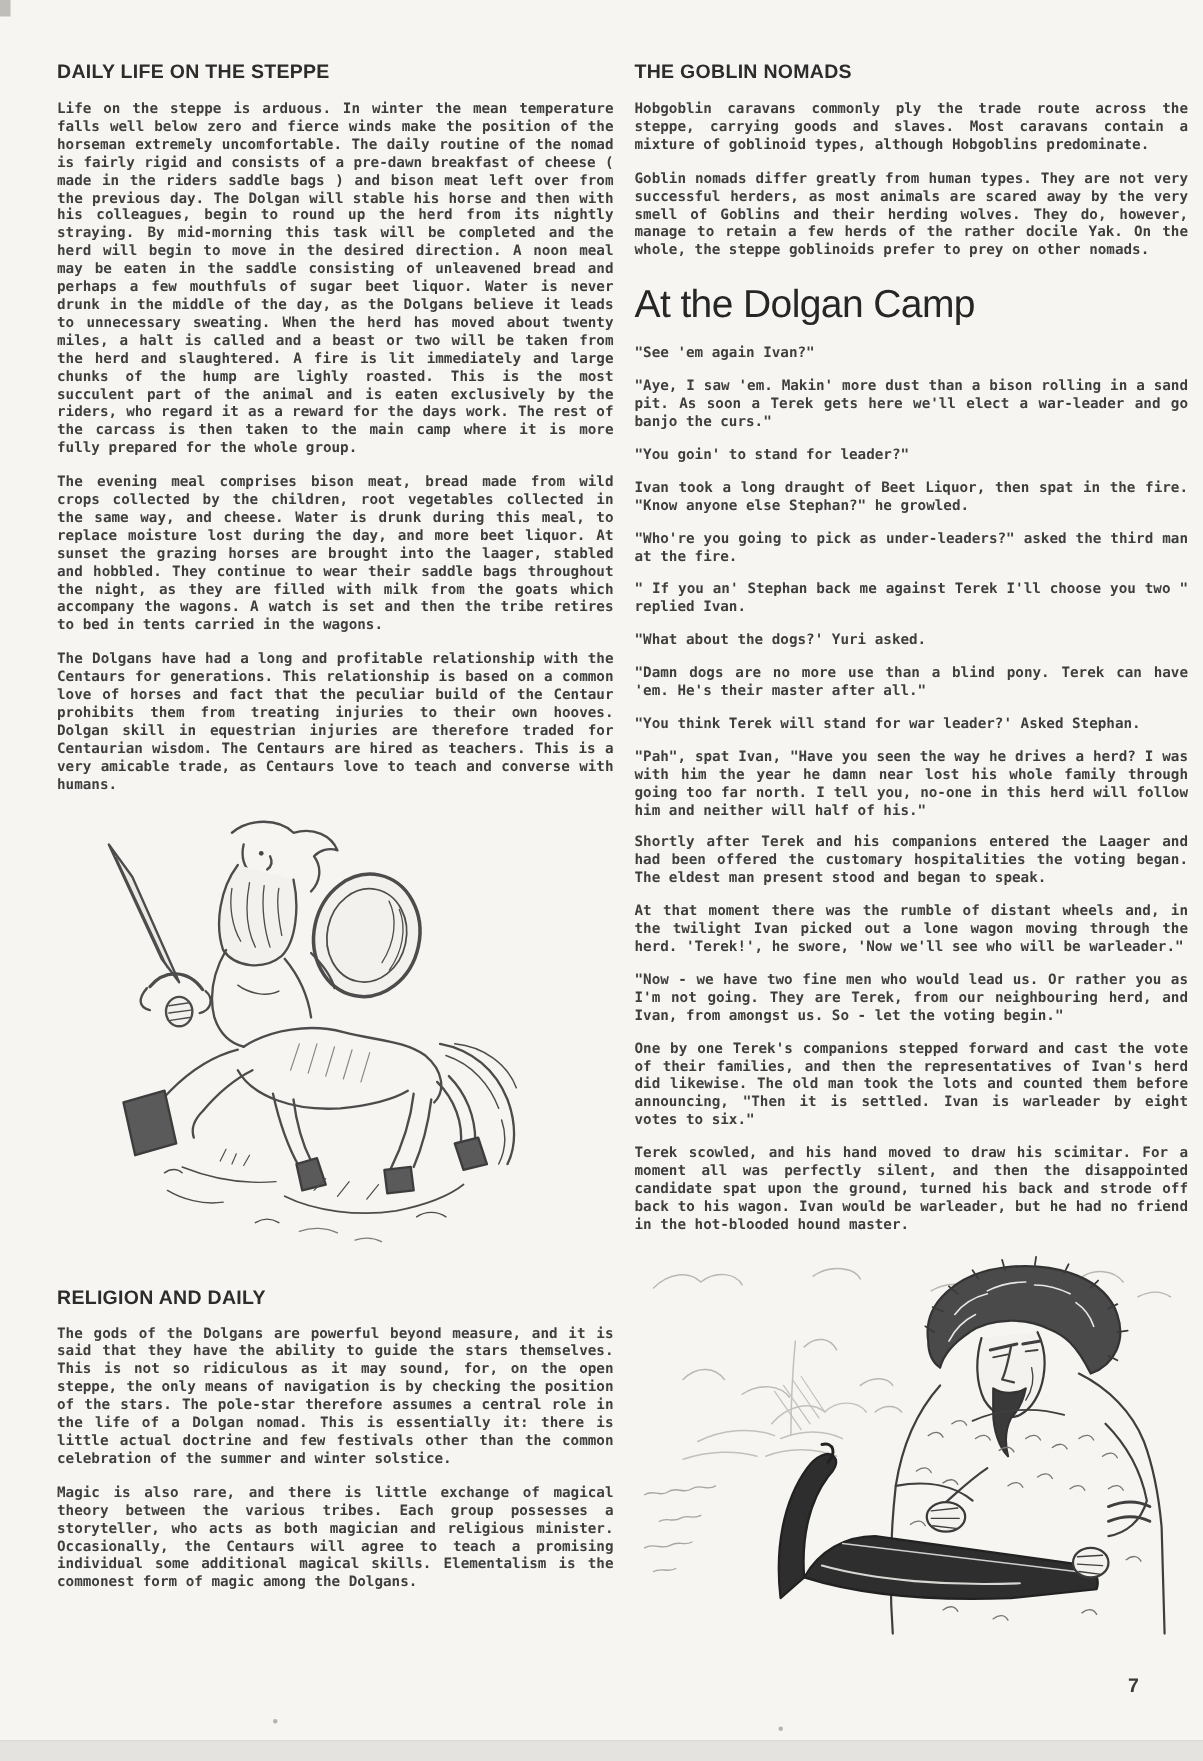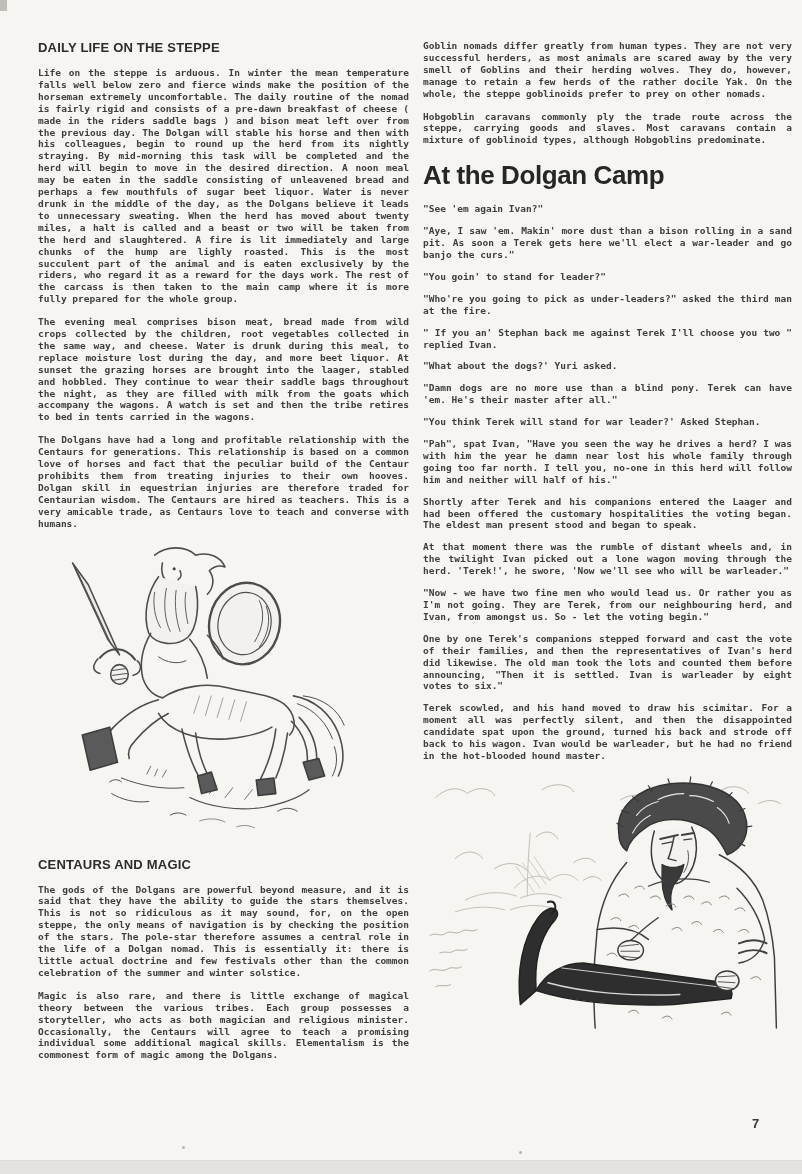--- a/index.html
+++ b/index.html
@@ -25,21 +25,21 @@
     font-family:"Liberation Sans", sans-serif;
     font-weight:bold;
     font-size:13px;
     letter-spacing:.2px;
     color:#2c2c2c;
     margin:16px 0 12px 0;
   }
   .sec-heading.first{margin-top:0;}
   .big-heading{
     font-family:"Liberation Sans", sans-serif;
-    font-weight:bold;
+    font-weight:normal;
     font-size:26px;
     letter-spacing:-.4px;
     color:#262626;
     margin:14px 0 12px 0;
   }
   .body-text{
     font-size:9.5px;
     line-height:11.9px;
     text-align:justify;
     margin:0 0 11px 0;
@@ -125,35 +125,37 @@
 
         <path d="M70,242 C90,250 112,254 134,252 M60,258 C70,264 84,268 98,266" stroke-width="1"></path>
         <path d="M140,262 C160,272 190,276 216,272 C236,268 252,262 262,254" stroke-width="1.2"></path>
         <path d="M160,258 L168,250 M176,262 L184,252 M196,264 L204,254" stroke-width="0.8"></path>
         <path d="M96,238 l4,-8 M104,240 l3,-7 M112,241 l4,-7" stroke-width="0.8"></path>
         <path d="M230,276 c6,-4 14,-4 20,0 M120,280 c5,-3 11,-3 16,0 M58,246 c4,-3 9,-3 12,0" stroke-width="1"></path>
         <path d="M150,286 c8,-3 18,-3 26,1 M188,292 c6,-2 12,-2 18,1" stroke-width="0.9" opacity="0.7"></path>
       </g>
     </svg>
 
-    <div class="sec-heading">CENTAURS AND MAGIC</div>
+    <div class="sec-heading">RELIGION AND DAILY</div>
     <p class="body-text">The gods of the Dolgans are powerful beyond measure, and it is said that they have the ability to guide the stars themselves. This is not so ridiculous as it may sound, for, on the open steppe, the only means of navigation is by checking the position of the stars. The pole-star therefore assumes a central role in the life of a Dolgan nomad. This is essentially it: there is little actual doctrine and few festivals other than the common celebration of the summer and winter solstice.</p>
     <p class="body-text">Magic is also rare, and there is little exchange of magical theory between the various tribes. Each group possesses a storyteller, who acts as both magician and religious minister. Occasionally, the Centaurs will agree to teach a promising individual some additional magical skills. Elementalism is the commonest form of magic among the Dolgans.</p>
   </div>
 
   <div class="col col-right">
+    <div class="sec-heading first">THE GOBLIN NOMADS</div>
+    <p class="body-text">Hobgoblin caravans commonly ply the trade route across the steppe, carrying goods and slaves. Most caravans contain a mixture of goblinoid types, although Hobgoblins predominate.</p>
     <p class="body-text">Goblin nomads differ greatly from human types. They are not very successful herders, as most animals are scared away by the very smell of Goblins and their herding wolves. They do, however, manage to retain a few herds of the rather docile Yak. On the whole, the steppe goblinoids prefer to prey on other nomads.</p>
-    <p class="body-text">Hobgoblin caravans commonly ply the trade route across the steppe, carrying goods and slaves. Most caravans contain a mixture of goblinoid types, although Hobgoblins predominate.</p>
 
     <div class="big-heading">At the Dolgan Camp</div>
 
     <div class="dialogue">
       <p class="body-text">"See 'em again Ivan?"</p>
       <p class="body-text">"Aye, I saw 'em. Makin' more dust than a bison rolling in a sand pit. As soon a Terek gets here we'll elect a war-leader and go banjo the curs."</p>
       <p class="body-text">"You goin' to stand for leader?"</p>
+      <p class="body-text">Ivan took a long draught of Beet Liquor, then spat in the fire. "Know anyone else Stephan?" he growled.</p>
       <p class="body-text">"Who're you going to pick as under-leaders?" asked the third man at the fire.</p>
       <p class="body-text">" If you an' Stephan back me against Terek I'll choose you two " replied Ivan.</p>
       <p class="body-text">"What about the dogs?' Yuri asked.</p>
       <p class="body-text">"Damn dogs are no more use than a blind pony. Terek can have 'em. He's their master after all."</p>
       <p class="body-text">"You think Terek will stand for war leader?' Asked Stephan.</p>
       <p class="body-text">"Pah", spat Ivan, "Have you seen the way he drives a herd? I was with him the year he damn near lost his whole family through going too far north. I tell you, no-one in this herd will follow him and neither will half of his."</p>
       <p class="body-text">Shortly after Terek and his companions entered the Laager and had been offered the customary hospitalities the voting began. The eldest man present stood and began to speak.</p>
       <p class="body-text">At that moment there was the rumble of distant wheels and, in the twilight Ivan picked out a lone wagon moving through the herd. 'Terek!', he swore, 'Now we'll see who will be warleader."</p>
       <p class="body-text">"Now - we have two fine men who would lead us. Or rather you as I'm not going. They are Terek, from our neighbouring herd, and Ivan, from amongst us. So - let the voting begin."</p>
       <p class="body-text">One by one Terek's companions stepped forward and cast the vote of their families, and then the representatives of Ivan's herd did likewise. The old man took the lots and counted them before announcing, "Then it is settled. Ivan is warleader by eight votes to six."</p>

